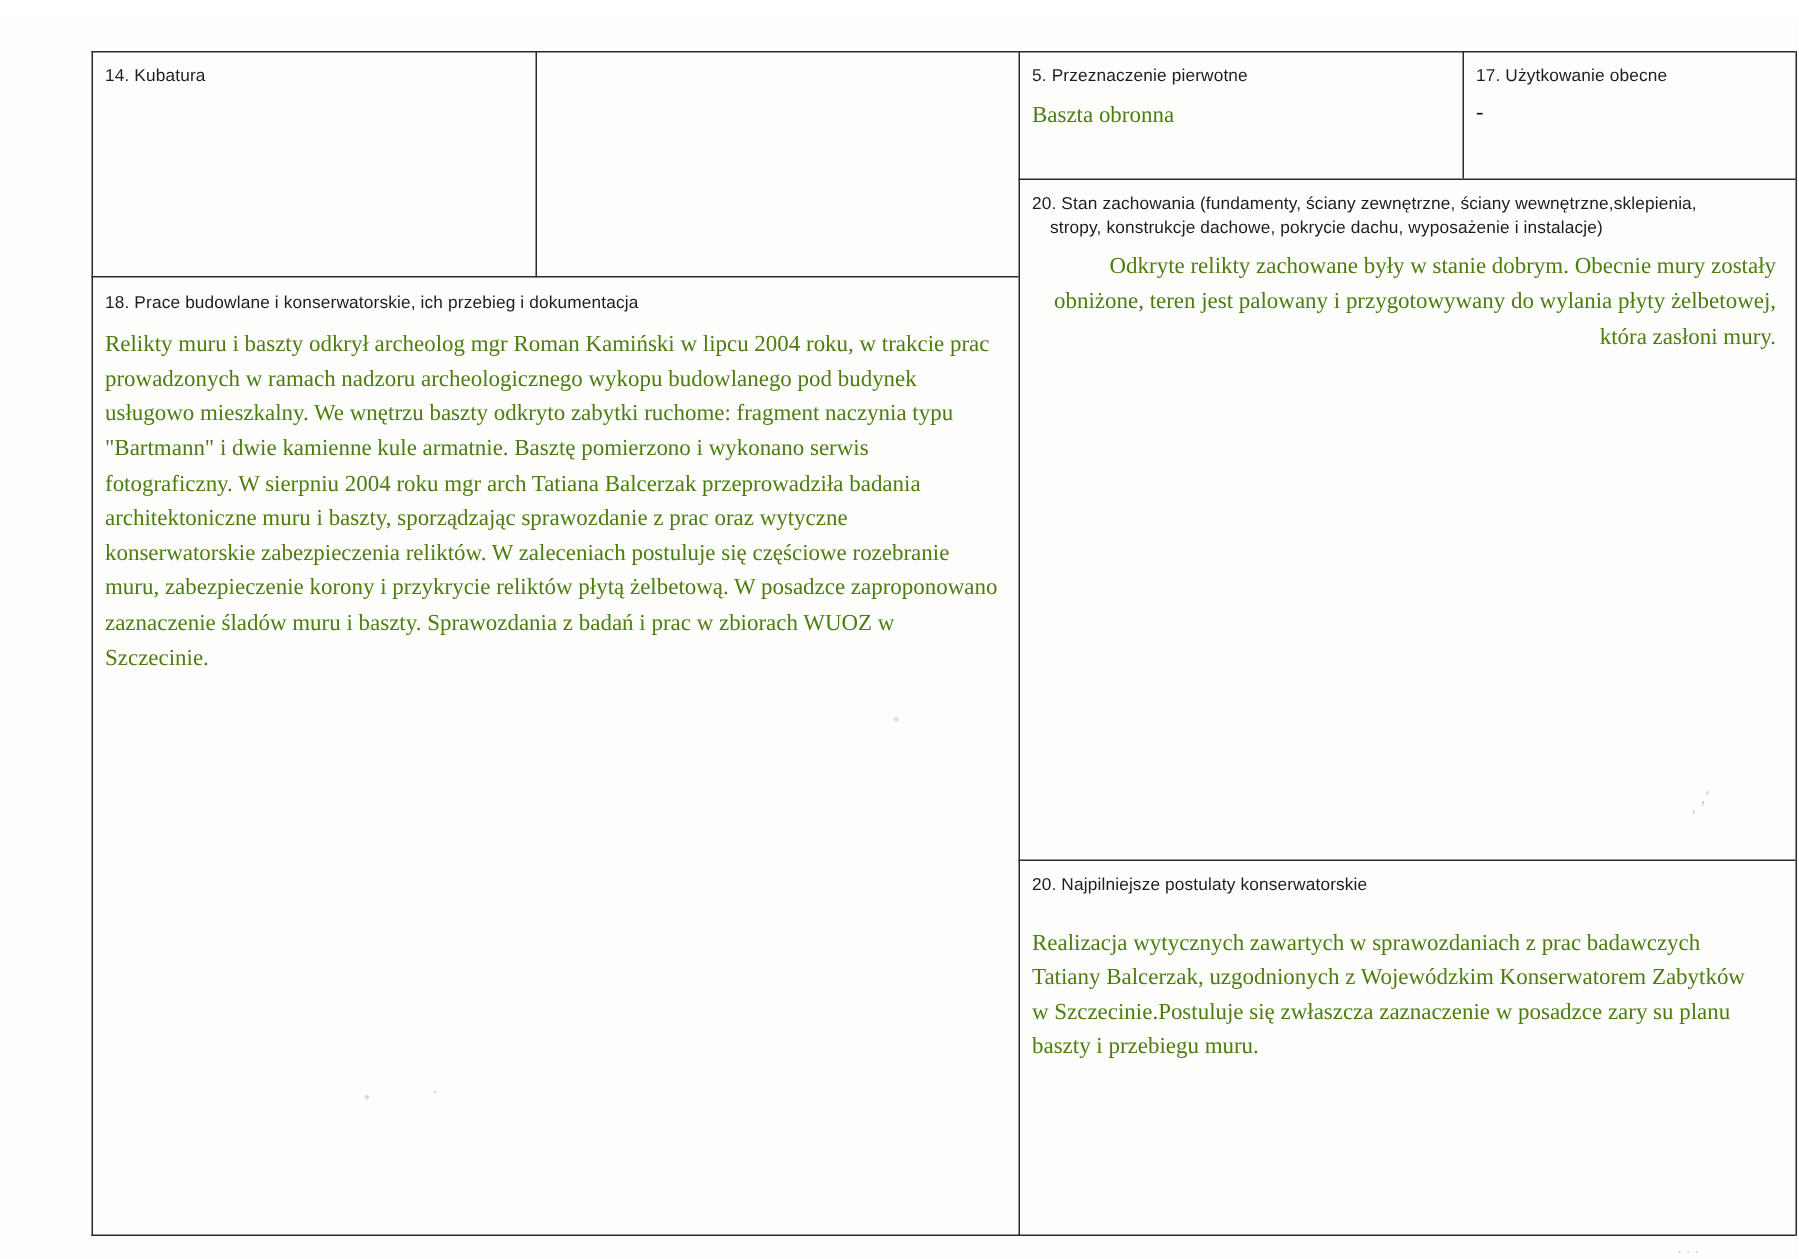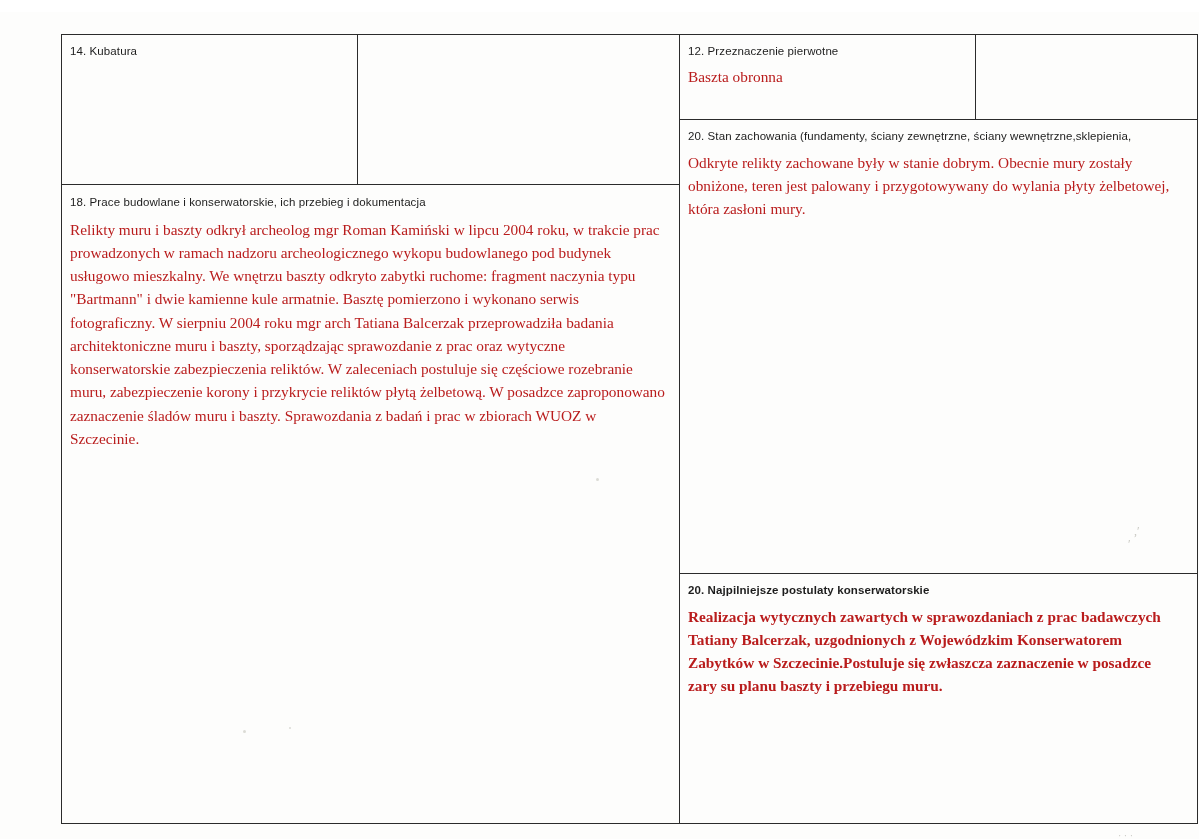--- a/index.html
+++ b/index.html
@@ -62,21 +62,21 @@
     letter-spacing: 0.1px;
   }
   .caption.indent2 {
     padding-left: 12px;
   }
 
   .body-text {
     font-family: "Liberation Serif", serif;
     font-size: 15.3px;
     line-height: 1.52;
-    color: #b91c1c;
+    color: #4d7c0f;
     text-align: left;
   }
 
   .body-text.small-gap {
     margin-top: 5px;
   }
 
   .val-dash {
     font-family: "Liberation Serif", serif;
     font-size: 15px;
@@ -121,38 +121,43 @@
 
   <div class="hrule" style="left:61px; top:811px; width:1136px;"></div>
 
   <div class="cell" style="left:62px; top:23px; width:295px; height:149px; padding:9px 8px 0 8px;">
     <div class="caption">14. Kubatura</div>
     <div class="body-text small-gap"></div>
   </div>
 
 
   <div class="cell" style="left:680px; top:23px; width:294px; height:83px; padding:9px 8px 0 8px;">
-    <div class="caption">12. Przeznaczenie pierwotne</div>
+    <div class="caption">5. Przeznaczenie pierwotne</div>
     <div class="body-text small-gap">Baszta obronna</div>
   </div>
 
+  <div class="cell" style="left:976px; top:23px; width:220px; height:83px; padding:9px 8px 0 8px;">
+    <div class="caption">17. Użytkowanie obecne</div>
+    <div class="val-dash" style="margin-top:7px;">-</div>
+  </div>
 
   <div class="cell" style="left:680px; top:108px; width:516px; height:452px; padding:9px 12px 0 8px;">
     <div class="caption">20. Stan zachowania (fundamenty, ściany zewnętrzne, ściany wewnętrzne,sklepienia,</div>
-    <div class="body-text" style="margin-top:6px;">Odkryte relikty zachowane były w stanie dobrym. Obecnie mury zostały obniżone, teren jest palowany i przygotowywany do wylania płyty żelbetowej, która zasłoni mury.</div>
+    <div class="caption indent2">stropy, konstrukcje dachowe, pokrycie dachu, wyposażenie i instalacje)</div>
+    <div class="body-text" style="margin-top:6px;text-align:right;">Odkryte relikty zachowane były w stanie dobrym. Obecnie mury zostały obniżone, teren jest palowany i przygotowywany do wylania płyty żelbetowej, która zasłoni mury.</div>
   </div>
 
   <div class="cell" style="left:62px; top:173px; width:616px; height:637px; padding:10px 10px 17px 8px;">
     <div class="caption">18. Prace budowlane i konserwatorskie, ich przebieg i dokumentacja</div>
     <div class="body-text" style="margin-top:7px;">Relikty muru i baszty odkrył archeolog mgr Roman Kamiński w lipcu 2004 roku, w trakcie prac prowadzonych w ramach nadzoru archeologicznego wykopu budowlanego pod budynek usługowo mieszkalny. We wnętrzu baszty odkryto zabytki ruchome: fragment naczynia typu "Bartmann" i dwie kamienne kule armatnie. Basztę pomierzono i wykonano serwis fotograficzny. W sierpniu 2004 roku  mgr  arch Tatiana Balcerzak przeprowadziła badania architektoniczne muru i baszty, sporządzając sprawozdanie z prac oraz wytyczne konserwatorskie zabezpieczenia reliktów. W zaleceniach postuluje się częściowe rozebranie muru, zabezpieczenie korony i przykrycie  reliktów płytą żelbetową. W posadzce zaproponowano zaznaczenie śladów muru i baszty. Sprawozdania z badań i prac w zbiorach WUOZ w Szczecinie.</div>
   </div>
 
-  <div class="cell" style="left:680px; top:562px; width:516px; height:248px; padding:9px 24px 0 8px;font-weight:bold;">
+  <div class="cell" style="left:680px; top:562px; width:516px; height:248px; padding:9px 24px 0 8px;">
     <div class="caption">20. Najpilniejsze postulaty konserwatorskie</div>
-    <div class="body-text" style="margin-top:6px;">Realizacja wytycznych zawartych w sprawozdaniach z prac badawczych Tatiany Balcerzak, uzgodnionych z Wojewódzkim Konserwatorem Zabytków w Szczecinie.Postuluje się zwłaszcza zaznaczenie w posadzce zary  su planu baszty i przebiegu muru.</div>
+    <div class="body-text" style="margin-top:18px;">Realizacja wytycznych zawartych w sprawozdaniach z prac badawczych Tatiany Balcerzak, uzgodnionych z Wojewódzkim Konserwatorem Zabytków w Szczecinie.Postuluje się zwłaszcza zaznaczenie w posadzce zary  su planu baszty i przebiegu muru.</div>
   </div>
 
   <div class="speck" style="left:245px; top:405px; width:3px; height:3px;"></div>
   <div class="speck" style="left:243px; top:718px; width:3px; height:3px;"></div>
   <div class="speck" style="left:596px; top:466px; width:3px; height:3px;"></div>
   <div class="speck" style="left:289px; top:715px; width:2px; height:2px;"></div>
   <div class="smudge" style="left:1134px; top:512px;">,′</div>
   <div class="smudge" style="left:1128px; top:525px;">′</div>
   <div class="smudge" style="left:1118px; top:818px; font-size:10px;">· · ·</div>
 

